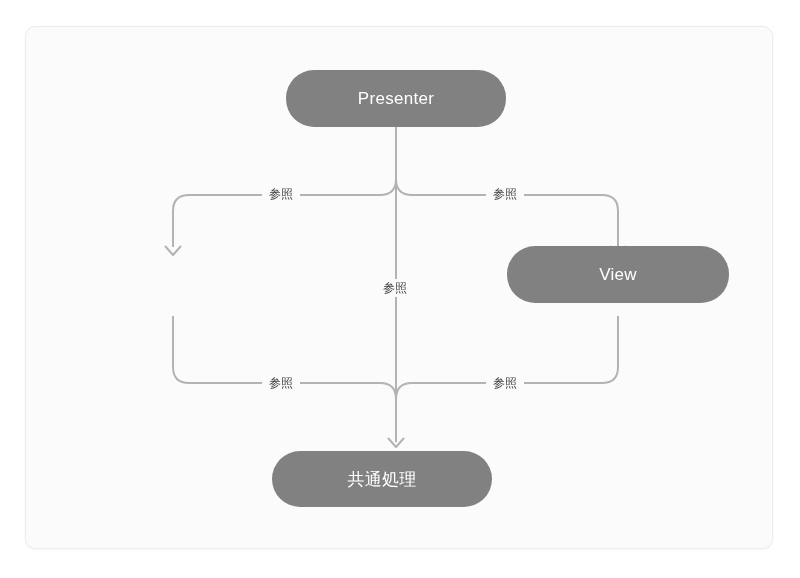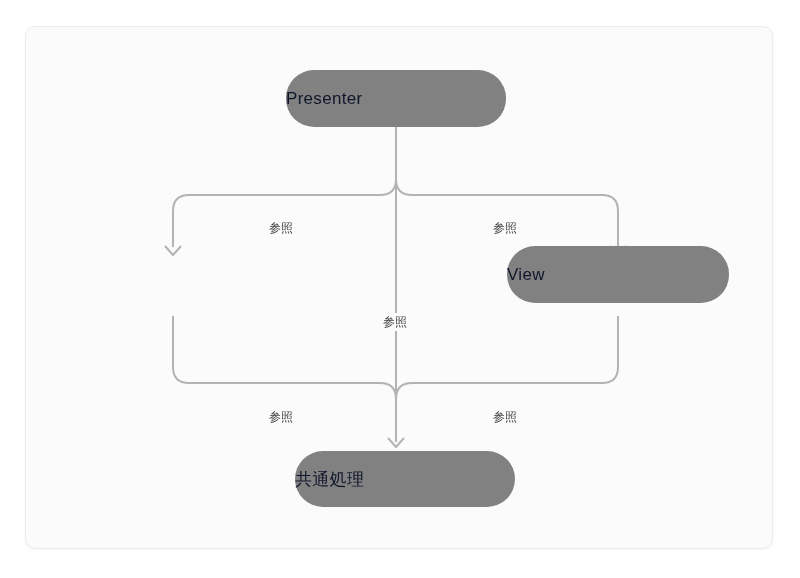--- a/index.html
+++ b/index.html
@@ -32,43 +32,42 @@
     position: absolute;
     left: 0;
     top: 0;
     width: 800px;
     height: 578px;
     pointer-events: none;
   }
   .node {
     position: absolute;
     background: #818181;
-    color: #0f172a;
+    color: #ffffff;
     border-radius: 28px;
     display: flex;
     align-items: center;
-    justify-content: flex-start;
+    justify-content: center;
     font-size: 17px;
     letter-spacing: 0.3px;
     box-sizing: border-box;
   }
   .node-presenter     { left: 286px; top: 70px;  width: 220px; height: 57px; }
   .node-businesslogic { left: 63px;  top: 259px; width: 220px; height: 57px; }
   .node-view          { left: 507px; top: 246px; width: 222px; height: 57px; }
-  .node-common        { left: 295px; top: 451px; width: 220px; height: 56px; }
+  .node-common        { left: 272px; top: 451px; width: 220px; height: 56px; }
   .edge-label {
     position: absolute;
     transform: translate(-50%, -50%);
     background: #fbfbfb;
     color: #444444;
     font-size: 12px;
     line-height: 1;
     padding: 3px 7px;
     white-space: nowrap;
-    margin-top: 34px;
   }
   .edge-label-top-left     { left: 281px; top: 194px; }
   .edge-label-top-right    { left: 505px; top: 194px; }
   .edge-label-middle       { left: 395px; top: 288px; }
   .edge-label-bottom-left  { left: 281px; top: 383px; }
   .edge-label-bottom-right { left: 505px; top: 383px; }
   .conn-path {
     fill: none;
     stroke: #b3b3b3;
     stroke-width: 2;

